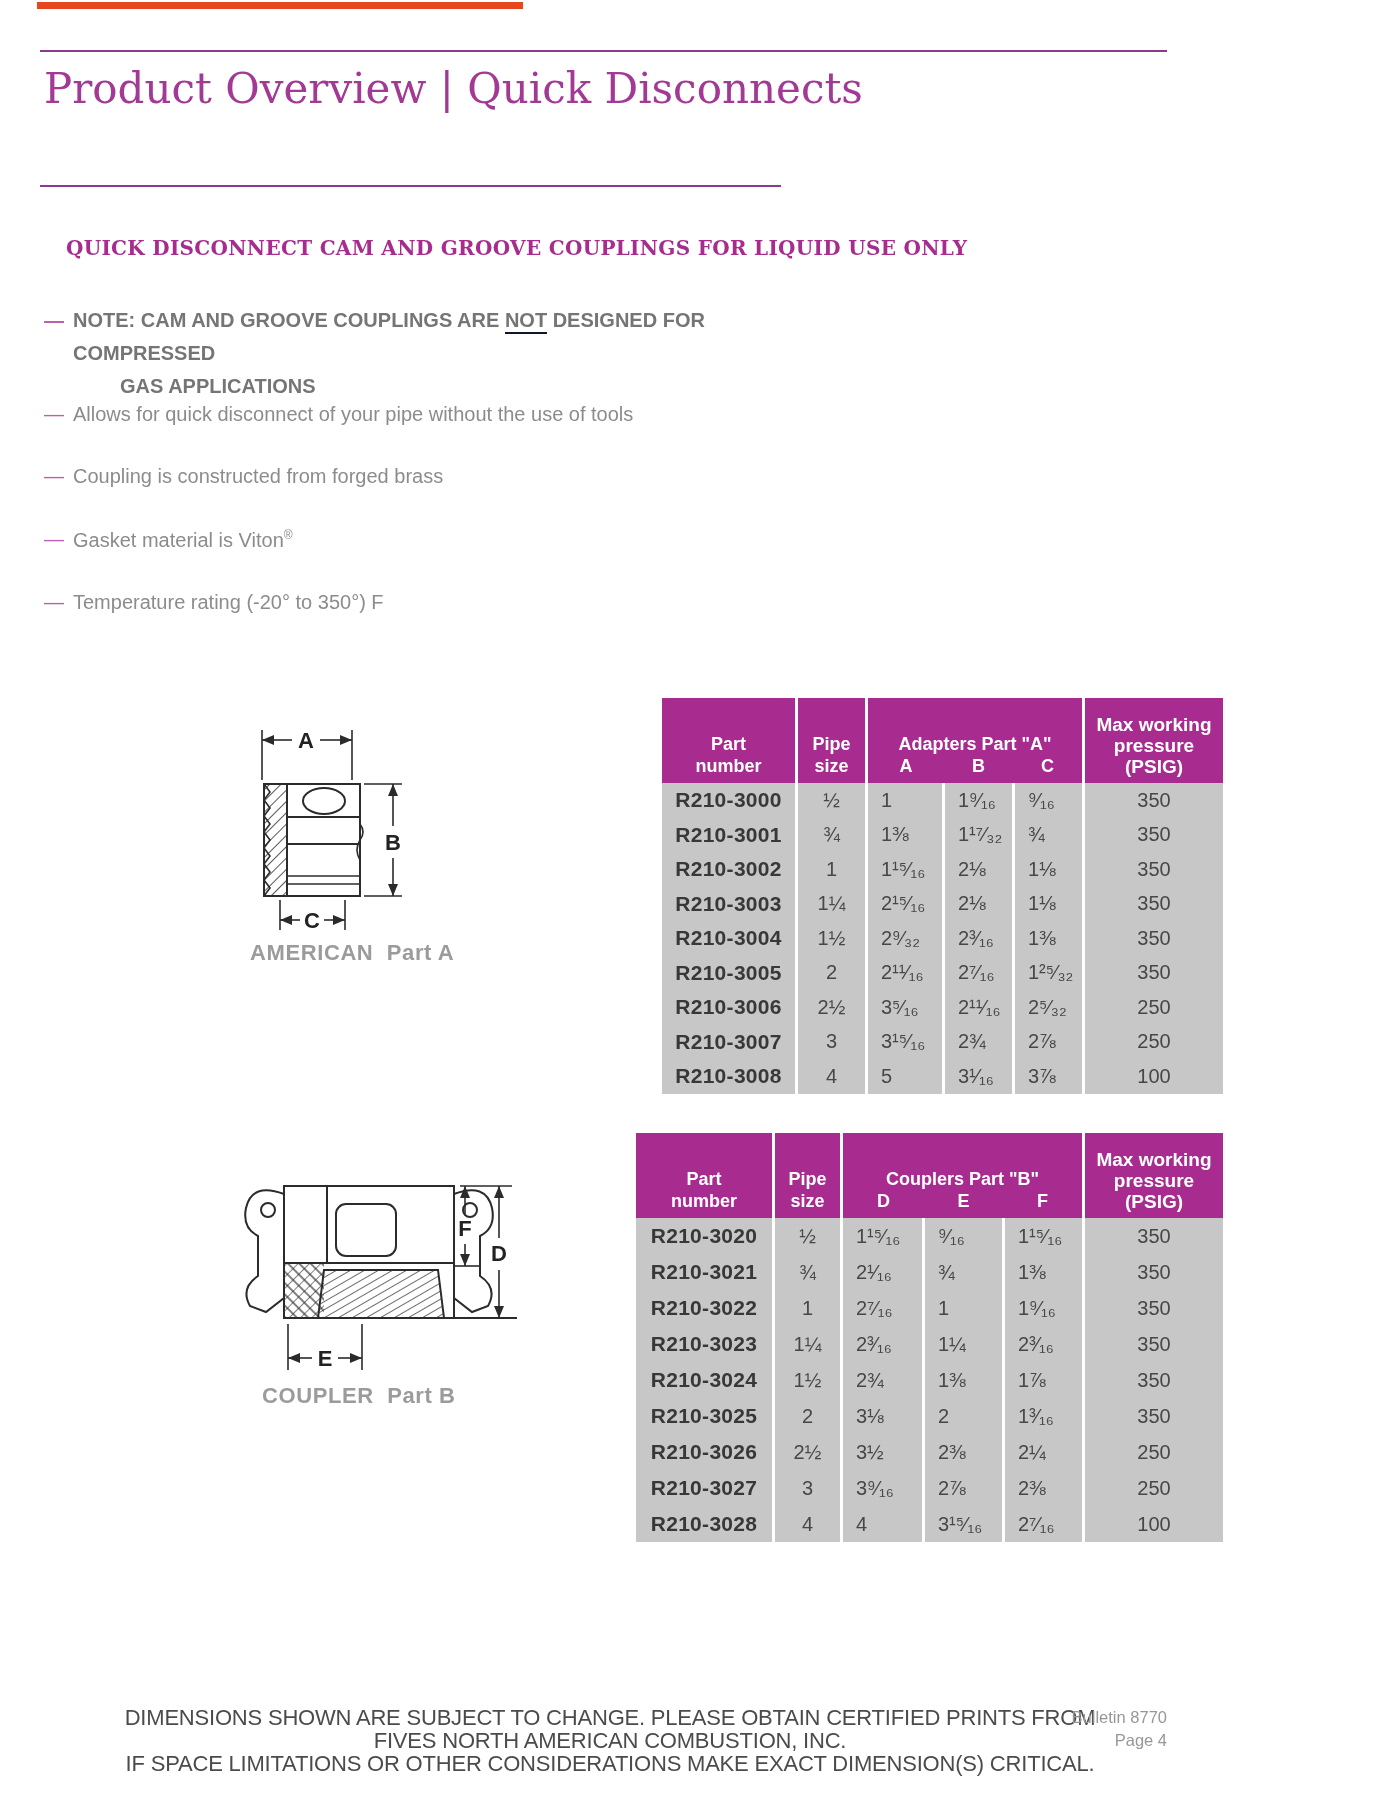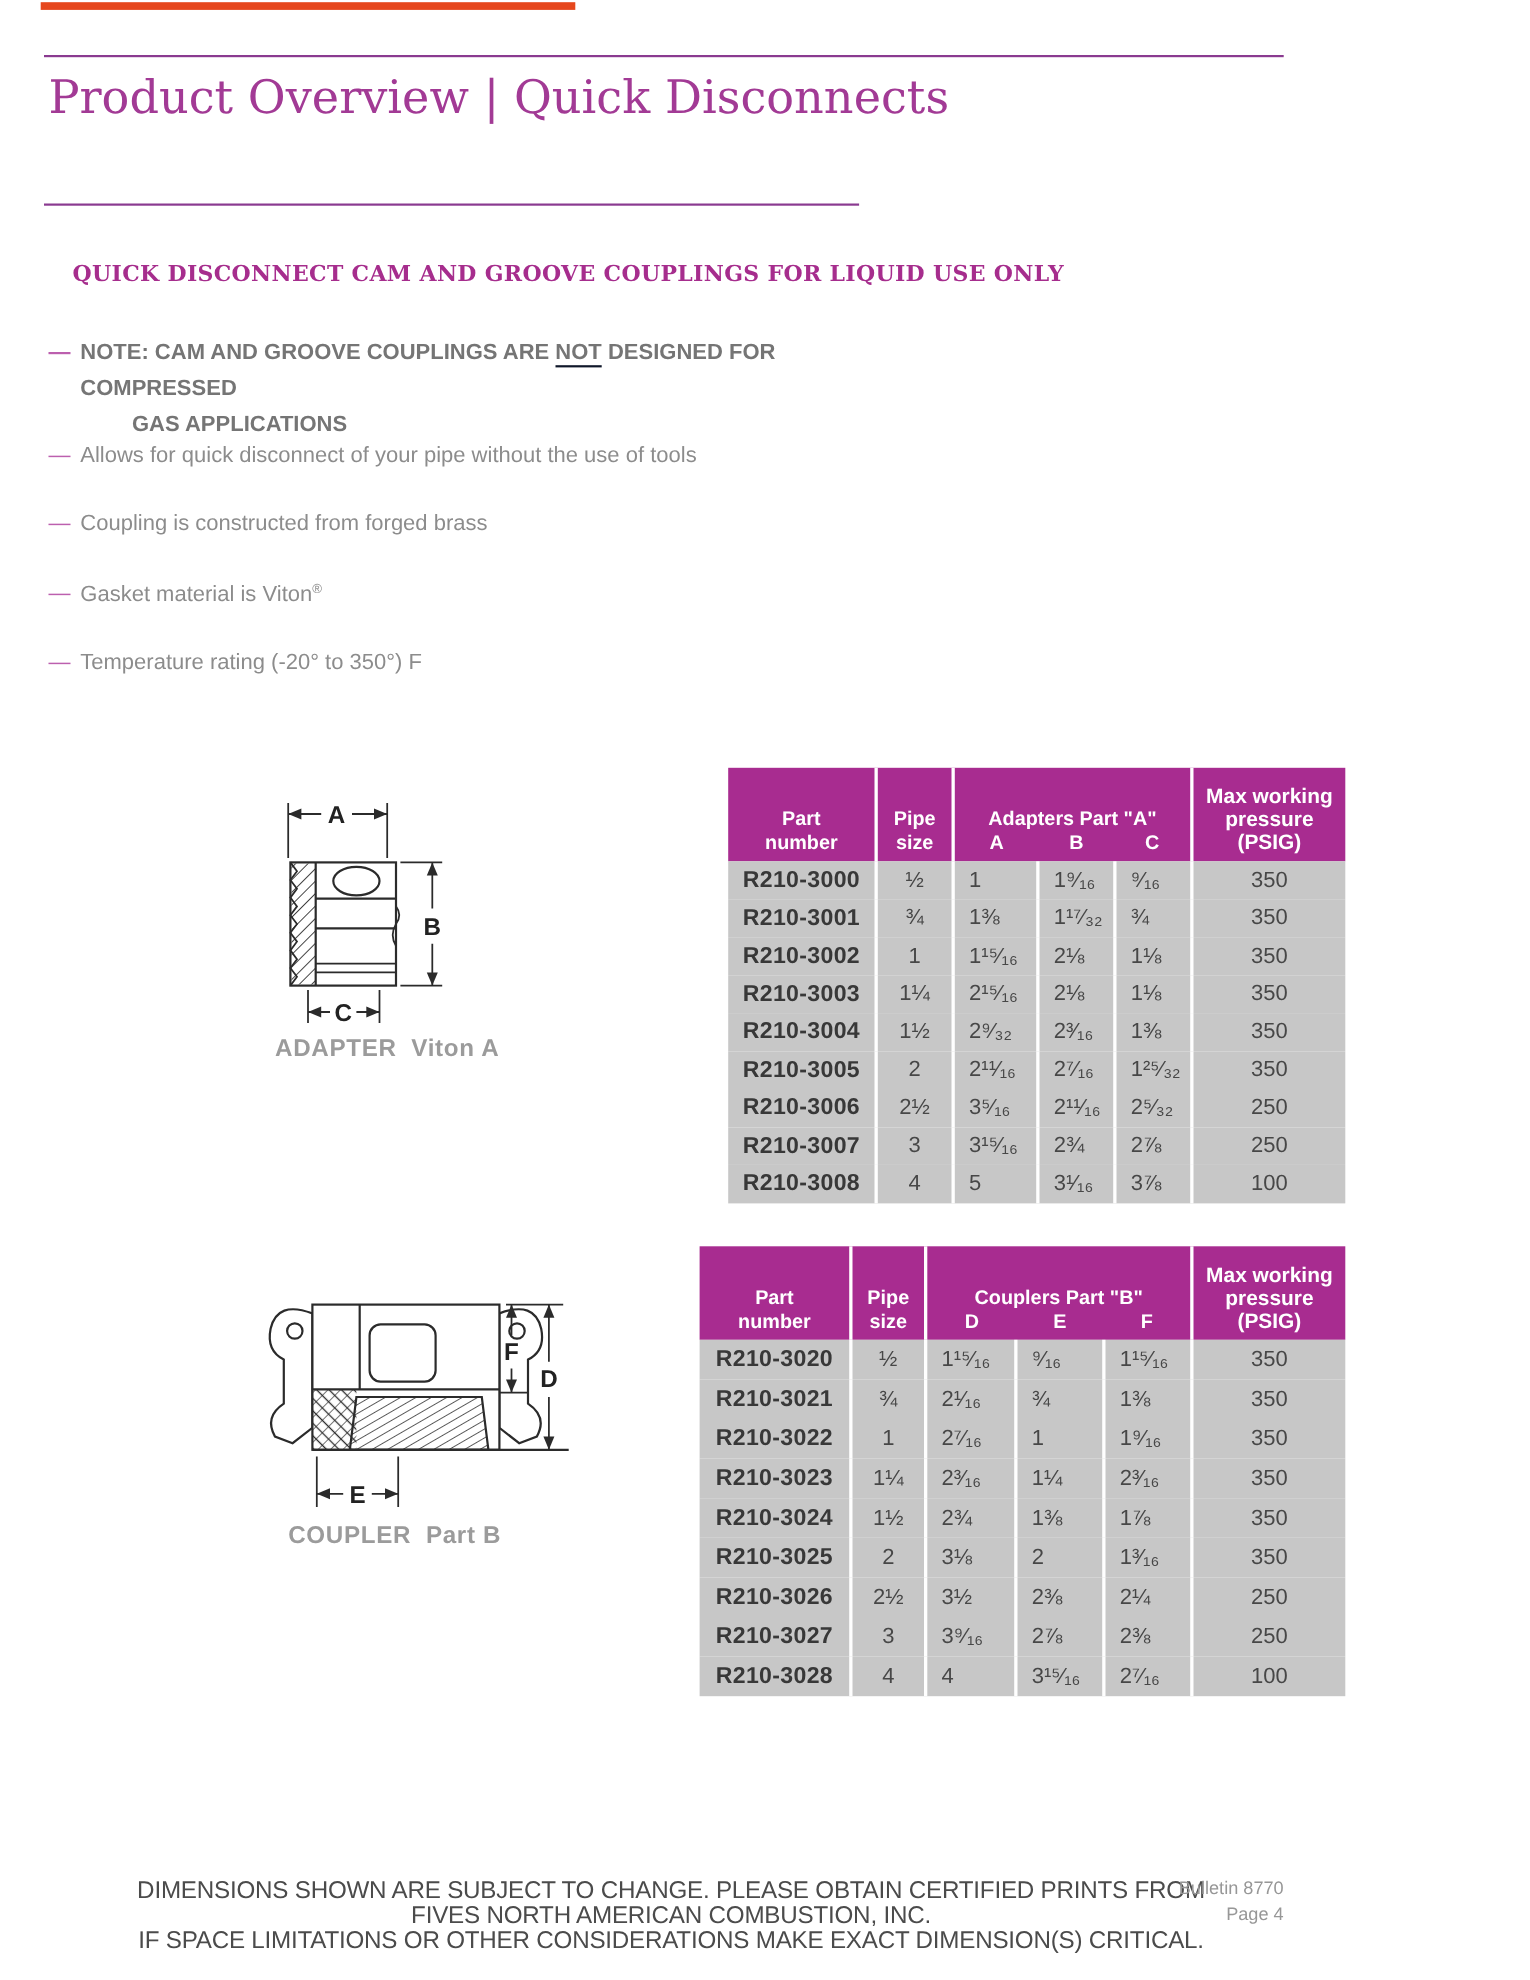--- a/index.html
+++ b/index.html
@@ -136,21 +136,21 @@
     <text x="143" y="126" text-anchor="middle">B</text>
 
     <line class="thin" x1="30" y1="176" x2="30" y2="206"></line>
     <line class="thin" x1="95" y1="176" x2="95" y2="206"></line>
     <line class="thin" x1="30" y1="196" x2="50" y2="196"></line>
     <line class="thin" x1="74" y1="196" x2="95" y2="196"></line>
     <polygon class="arr" points="30,196 42,191 42,201"></polygon>
     <polygon class="arr" points="95,196 83,191 83,201"></polygon>
     <text x="62" y="204" text-anchor="middle">C</text>
   </svg>
-  <div class="abs diagcap" id="adapter-cap">ADAPTER  Viton A</div>
+  <div class="abs diagcap" id="adapter-cap">AMERICAN  Part A</div>
 
   <svg class="abs" style="left:222px;top:1158px;" width="300" height="235" viewBox="0 0 300 235">
     <defs>
       <pattern id="thr" width="7" height="7" patternUnits="userSpaceOnUse" patternTransform="rotate(60)">
         <line x1="0" y1="0" x2="0" y2="7" stroke="#2b2b2b" stroke-width="1.4"></line>
       </pattern>
       <pattern id="xh" width="8" height="8" patternUnits="userSpaceOnUse" patternTransform="rotate(45)">
         <line x1="0" y1="0" x2="0" y2="8" stroke="#2b2b2b" stroke-width="1.2"></line>
         <line x1="0" y1="4" x2="8" y2="4" stroke="#2b2b2b" stroke-width="1.2"></line>
       </pattern>

